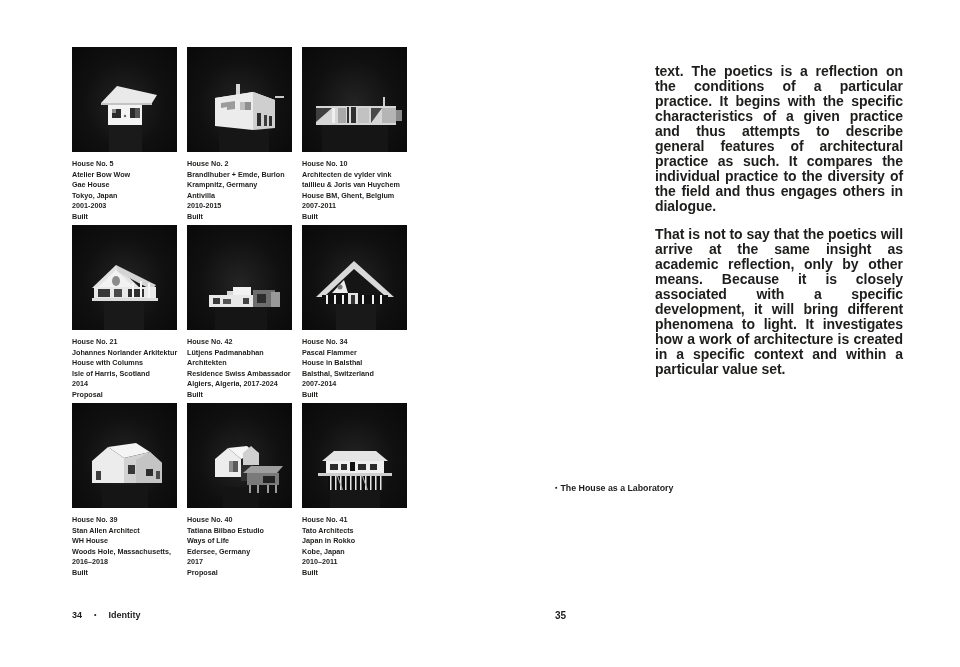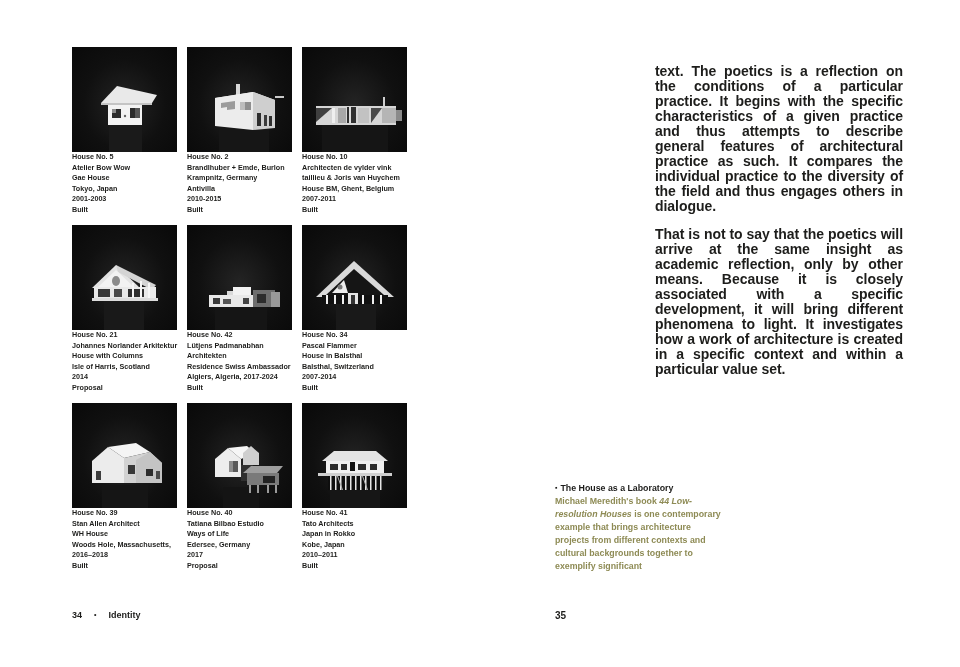--- a/index.html
+++ b/index.html
@@ -14,21 +14,21 @@
   .grid {
     position:absolute; left:72px; top:47px; width:335px;
     display:grid; grid-template-columns:repeat(3,105px); column-gap:10px;
   }
   .cell { height:178px; }
   .model {
     width:105px; height:105px;
     background:radial-gradient(ellipse at 50% 55%, #242424 0%, #101010 55%, #090909 100%);
   }
   .model svg { display:block; }
-  figcaption { }
+  figcaption { padding-top:7px; }
   .cap-line {
     font-size:7.2px; line-height:10.6px; font-weight:700;
     white-space:nowrap; color:#1d1d1b;
   }
 
   
   .bodytext { position:absolute; left:655px; top:64px; width:248px; }
   .bodytext p {
     font-size:14px; line-height:15px; font-weight:700;
     text-align:justify; margin-bottom:13px; letter-spacing:-0.05px;
@@ -313,21 +313,20 @@
   </div>
 
   <div class="bodytext">
     <p>text. The poetics is a reflection on the conditions of a particular practice. It begins with the specific characteristics of a given practice and thus attempts to describe general features of architectural practice as such. It compares the individual practice to the diversity of the field and thus engages others in dialogue.</p>
     <p>That is not to say that the poetics will arrive at the same insight as academic reflection, only by other means. Because it is closely associated with a specific development, it will bring different phenomena to light. It investigates how a work of architecture is created in a specific context and within a particular value set.</p>
   </div>
 
   <div class="note">
     <div class="note-col1">
       <div class="note-head"><span class="bullet">▪</span><span>The House as a Laboratory</span></div>
-      <div class="olive"><span>Michael Meredith's book </span><span class="em">44 Low-resolution Houses</span><span> is one contemporary example that brings architecture projects from different contexts and cultural backgrounds together to exemplify significant</span></div>
     </div>
   </div>
 
   <div class="footer-right">
     <span>35</span>
   </div>
 
 </div>
 
 </body></html>

